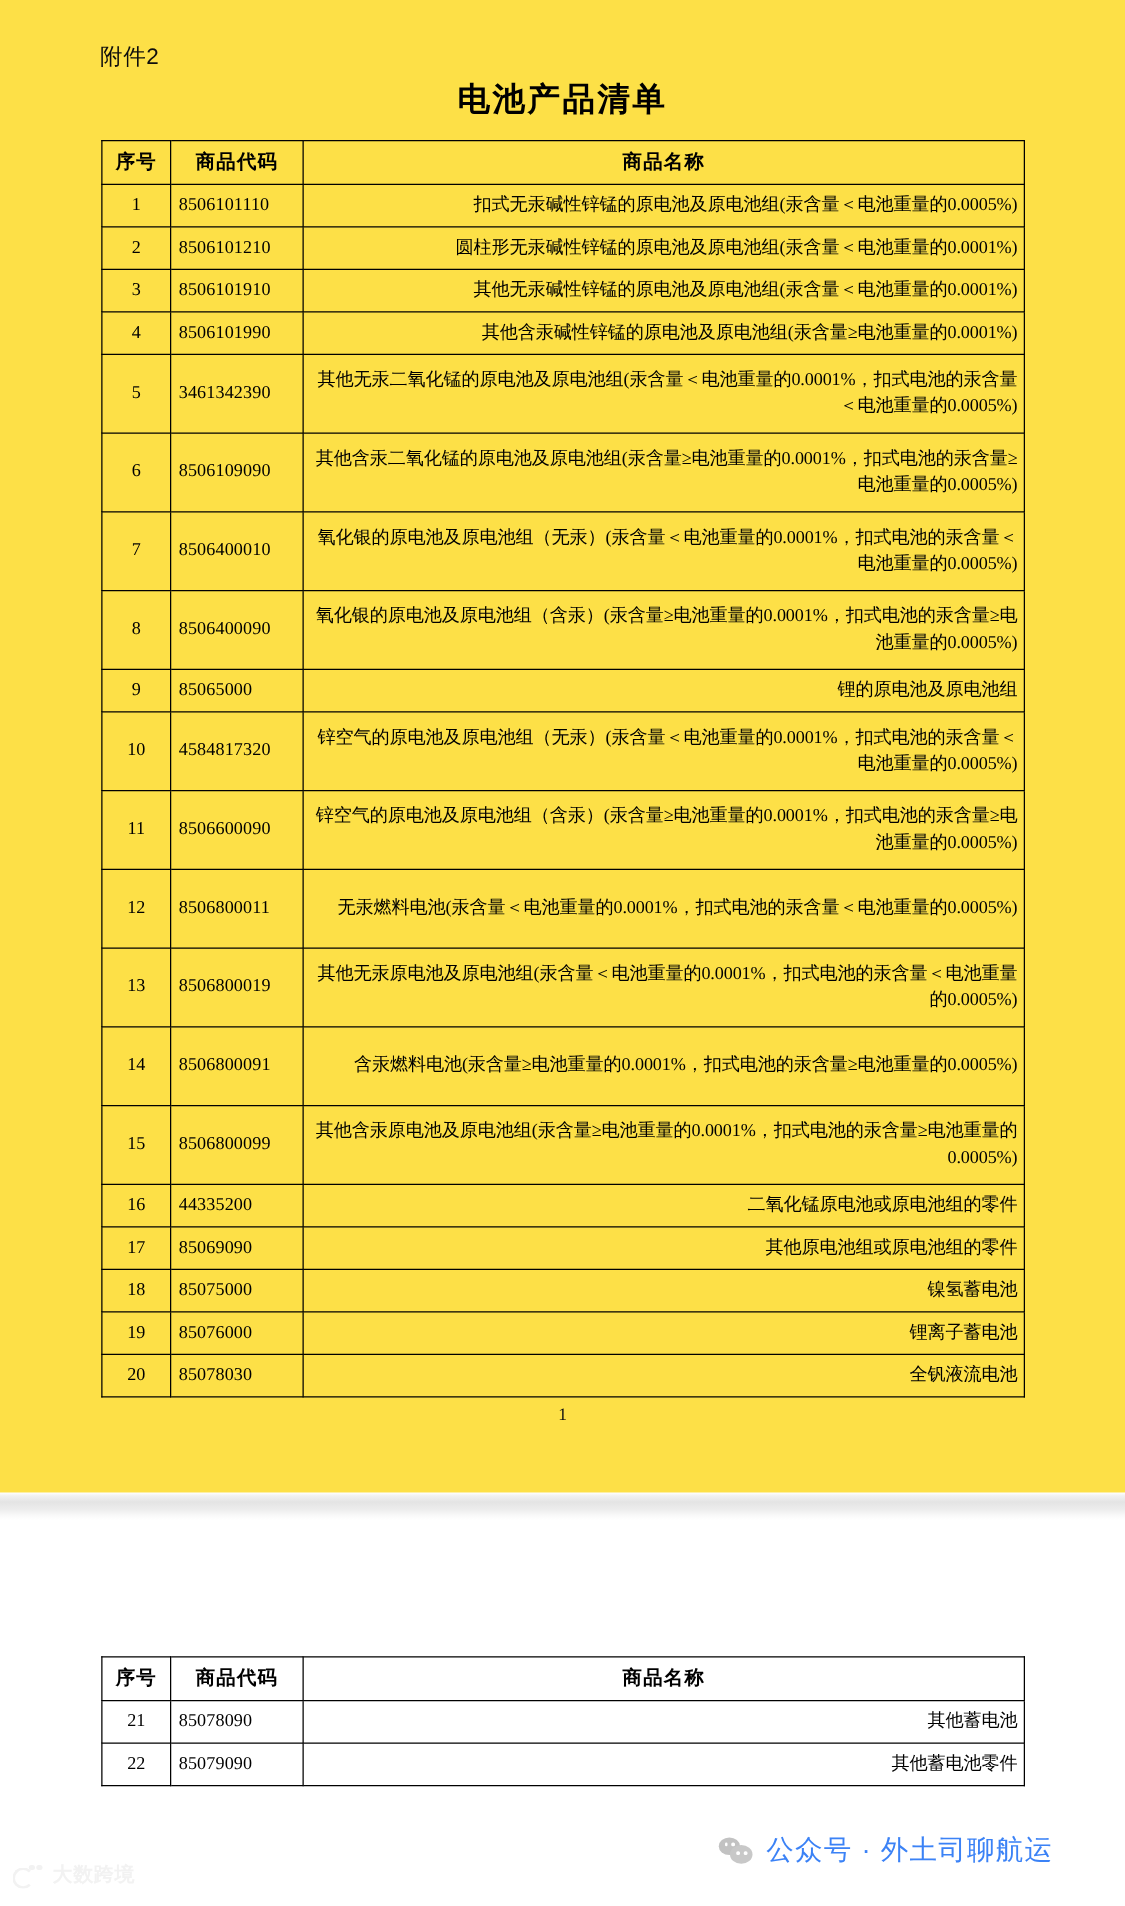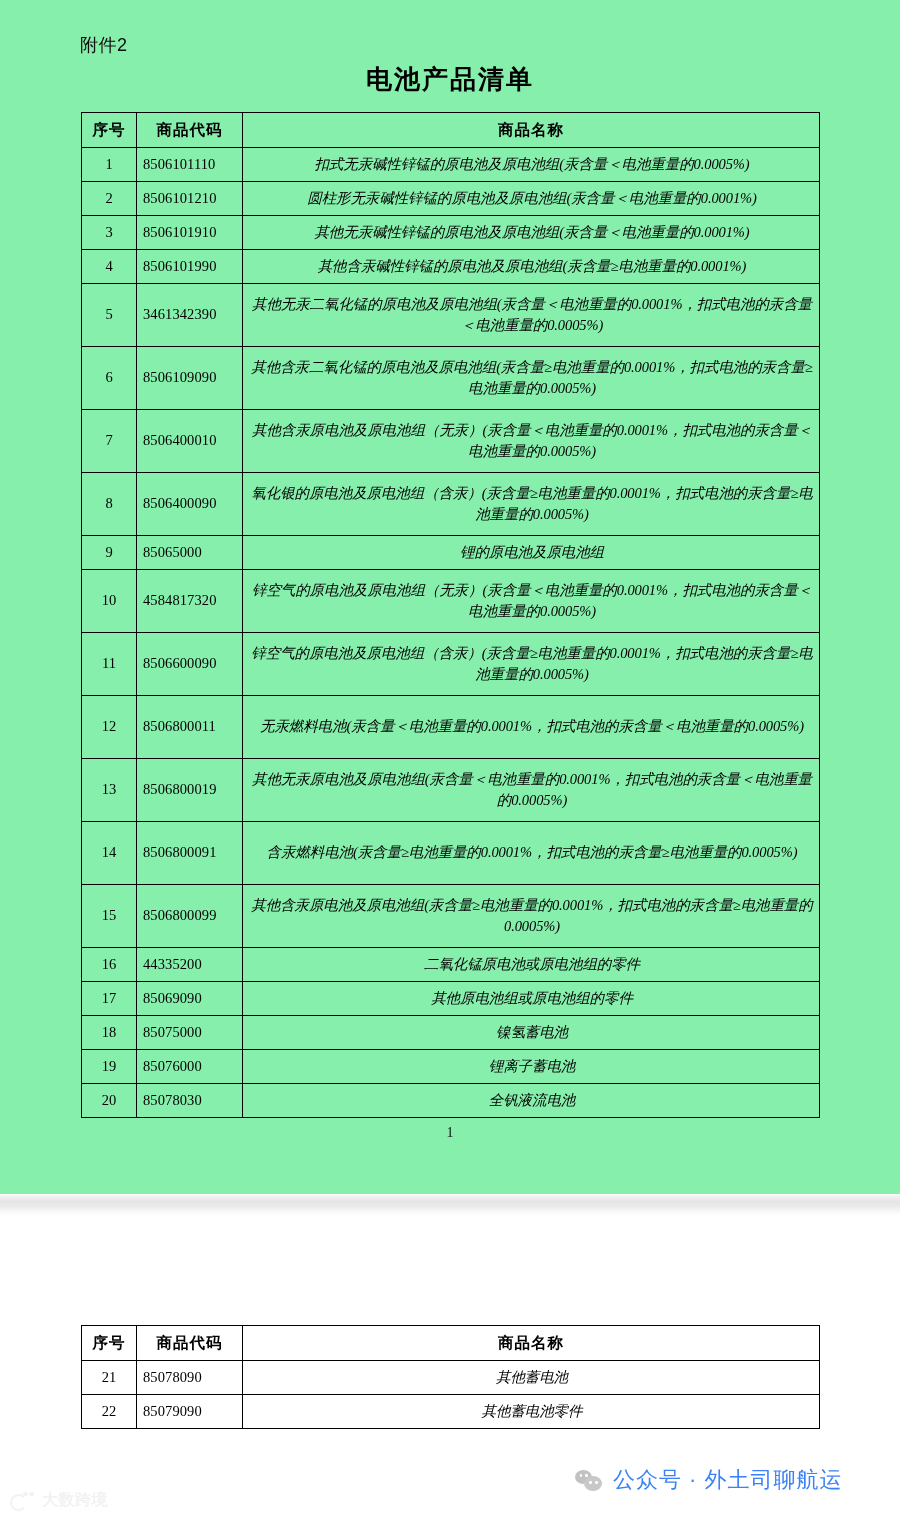--- a/index.html
+++ b/index.html
@@ -12,21 +12,21 @@
     background: #ffffff;
     font-family: "Liberation Serif", "DejaVu Serif", serif;
     color: #000000;
     position: relative;
     overflow: hidden;
   }
 
   
   .page {
     position: relative;
-    background: #86efac;
+    background: #fde047;
   }
   .page-one {
     height: 1195px;
     padding: 0;
     box-sizing: border-box;
   }
 
   .attachment-label {
     position: absolute;
     left: 80px;
@@ -94,25 +94,24 @@
     font-size: 14px;
     padding: 3px 2px;
   }
   td.code {
     text-align: left;
     padding: 3px 4px 3px 6px;
     font-size: 14px;
     letter-spacing: 0.1px;
   }
   td.name {
-    text-align: center;
+    text-align: right;
     padding: 4px 5px 4px 7px;
     font-size: 14.5px;
     letter-spacing: -0.1px;
-    font-style: italic;
   }
 
   tr.r1 td { height: 25px; }
   tr.r2 td { height: 54px; }
 
   
   .page-number {
     position: absolute;
     left: 0;
     right: 0;
@@ -280,21 +279,21 @@
             <td class="name">其他无汞二氧化锰的原电池及原电池组(汞含量＜电池重量的0.0001%，扣式电池的汞含量＜电池重量的0.0005%)</td>
           </tr>
           <tr class="r2">
             <td class="idx">6</td>
             <td class="code">8506109090</td>
             <td class="name">其他含汞二氧化锰的原电池及原电池组(汞含量≥电池重量的0.0001%，扣式电池的汞含量≥电池重量的0.0005%)</td>
           </tr>
           <tr class="r2">
             <td class="idx">7</td>
             <td class="code">8506400010</td>
-            <td class="name">其他含汞原电池及原电池组（无汞）(汞含量＜电池重量的0.0001%，扣式电池的汞含量＜电池重量的0.0005%)</td>
+            <td class="name">氧化银的原电池及原电池组（无汞）(汞含量＜电池重量的0.0001%，扣式电池的汞含量＜电池重量的0.0005%)</td>
           </tr>
           <tr class="r2">
             <td class="idx">8</td>
             <td class="code">8506400090</td>
             <td class="name">氧化银的原电池及原电池组（含汞）(汞含量≥电池重量的0.0001%，扣式电池的汞含量≥电池重量的0.0005%)</td>
           </tr>
           <tr class="r1">
             <td class="idx">9</td>
             <td class="code">85065000</td>
             <td class="name">锂的原电池及原电池组</td>

